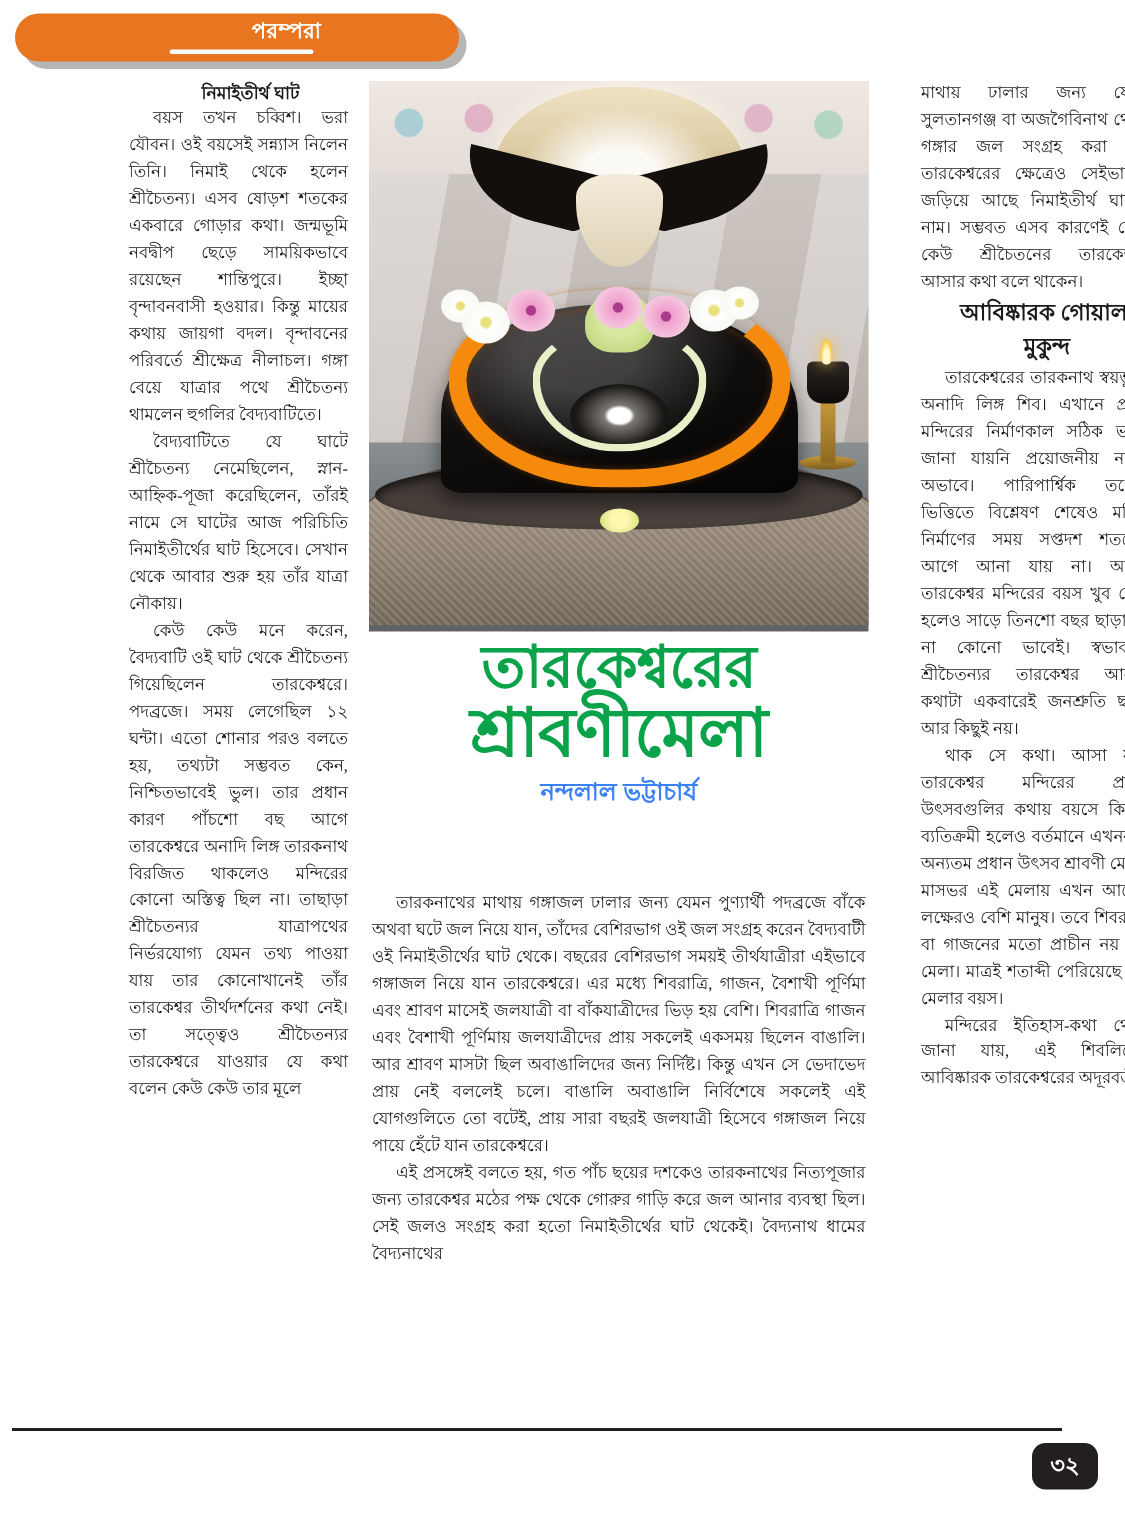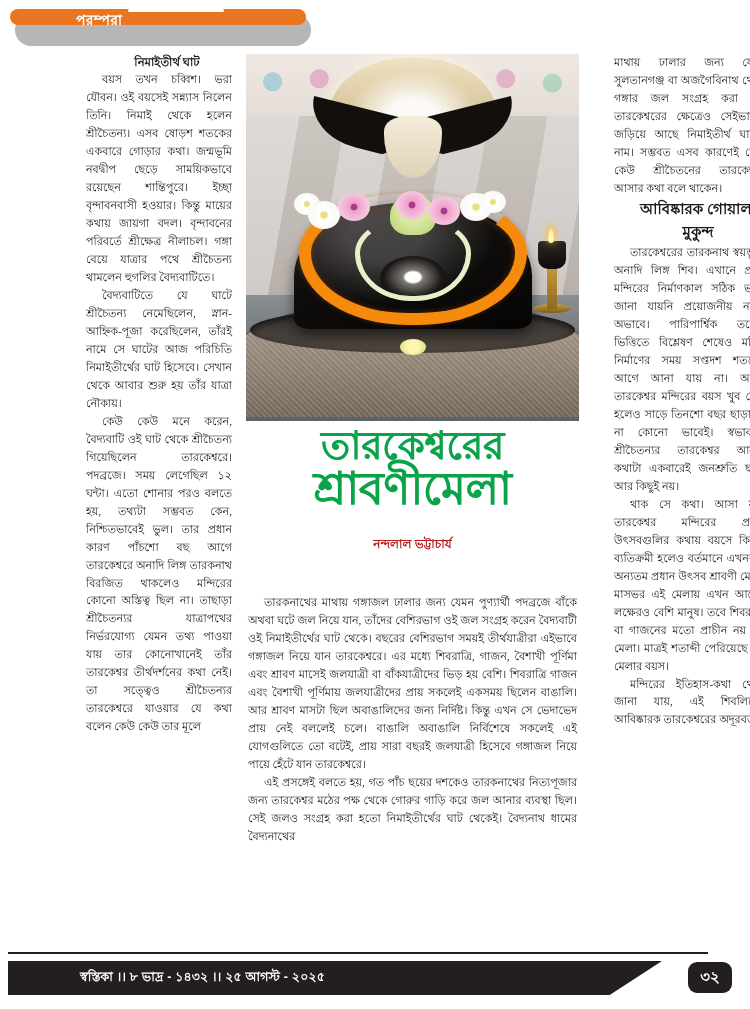--- a/index.html
+++ b/index.html
@@ -28,24 +28,26 @@
     width: 296px;
     height: 32px;
     background: #b6b6b6;
     border-radius: 17px;
   }
   .header-banner-pill {
     position: absolute;
     left: 0;
     top: 0;
     width: 296px;
-    height: 16px;
+    height: 32px;
     background: #e8751f;
     border-radius: 17px;
     display: flex;
+    align-items: center;
+    flex-direction: column;
   }
   .header-banner-label {
     color: #ffffff;
     font-size: 14px;
     font-weight: bold;
     font-family: "Liberation Sans", sans-serif;
     margin-left: 66px;
     letter-spacing: 0.3px;
     white-space: nowrap;
   }
@@ -347,24 +349,24 @@
     color: #0aa34a;
     font-weight: bold;
     font-size: 39px;
     line-height: 1.03;
     letter-spacing: -0.5px;
     font-family: "Liberation Sans", sans-serif;
     white-space: nowrap;
   }
   .title-line.l2 { font-size: 45px; }
   .byline {
-    margin-top: 22px;
-    color: #b91c1c;
-    font-weight: bold;
-    font-size: 12px;
+    margin-top: 2px;
+    color: #3b82f6;
+    font-weight: bold;
+    font-size: 16px;
     font-family: "Liberation Sans", sans-serif;
   }
 
   
   .footer {
     position: absolute;
     left: 0;
     bottom: 8px;
     width: 750px;
     height: 40px;
@@ -486,17 +488,14 @@
     <p class="subhead-left" style="text-align:center">মুকুন্দ</p>
     <p>তারকেশ্বরের তারকনাথ স্বয়ম্ভু— অনাদি লিঙ্গ শিব। এখানে প্রথম মন্দিরের নির্মাণকাল সঠিক ভাবে জানা যায়নি প্রয়োজনীয় নথির অভাবে। পারিপার্শ্বিক তথ্যের ভিত্তিতে বিশ্লেষণ শেষেও মন্দির নির্মাণের সময় সপ্তদশ শতকের আগে আনা যায় না। অর্থাৎ তারকেশ্বর মন্দিরের বয়স খুব বেশি হলেও সাড়ে তিনশো বছর ছাড়াচ্ছে না কোনো ভাবেই। স্বভাবতই শ্রীচৈতন্যর তারকেশ্বর আসার কথাটা একবারেই জনশ্রুতি ছাড়া আর কিছুই নয়।</p>
     <p>থাক সে কথা। আসা যাক তারকেশ্বর মন্দিরের প্রধান উৎসবগুলির কথায় বয়সে কিছুটা ব্যতিক্রমী হলেও বর্তমানে এখনকার অন্যতম প্রধান উৎসব শ্রাবণী মেলা। মাসভর এই মেলায় এখন আসেন লক্ষেরও বেশি মানুষ। তবে শিবরাত্রি বা গাজনের মতো প্রাচীন নয় এই মেলা। মাত্রই শতাব্দী পেরিয়েছে এই মেলার বয়স।</p>
     <p>মন্দিরের ইতিহাস-কথা থেকে জানা যায়, এই শিবলিঙ্গের আবিষ্কারক তারকেশ্বরের অদূরবর্তী</p>
   </div>
 
 </div>
 
 <div class="footer">
   <div class="footer-divider"></div>
-  <div class="footer-bar">
-    <span class="footer-text">স্বস্তিকা ।। ৮ ভাদ্র - ১৪৩২ ।। ২৫ আগস্ট - ২০২৫</span>
-  </div>
   <div class="page-number">৩২</div>
 </div>
 
 </body></html>

